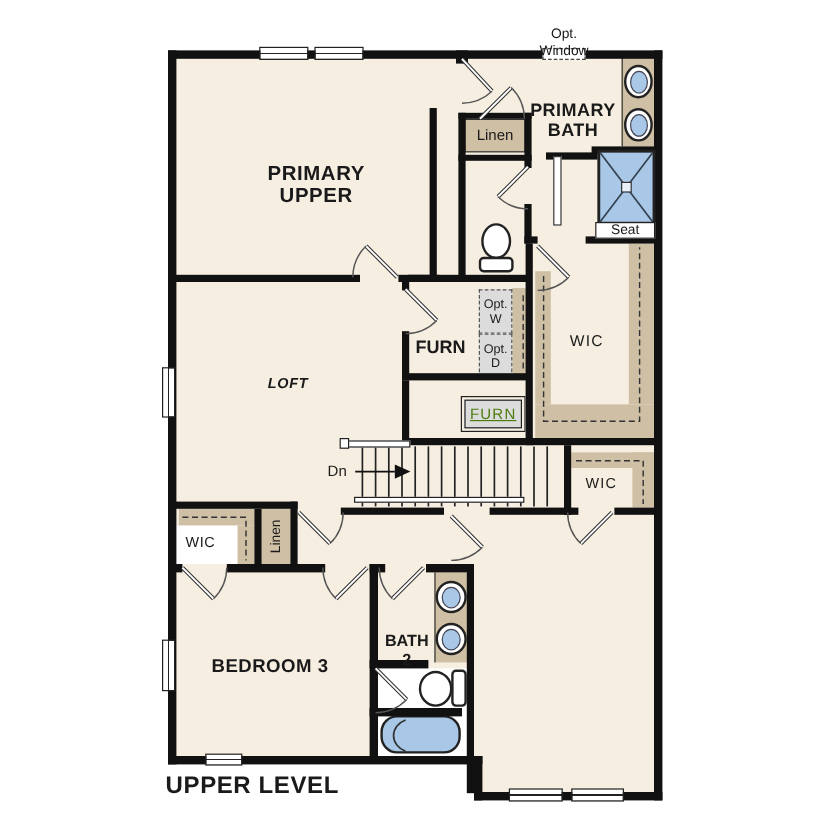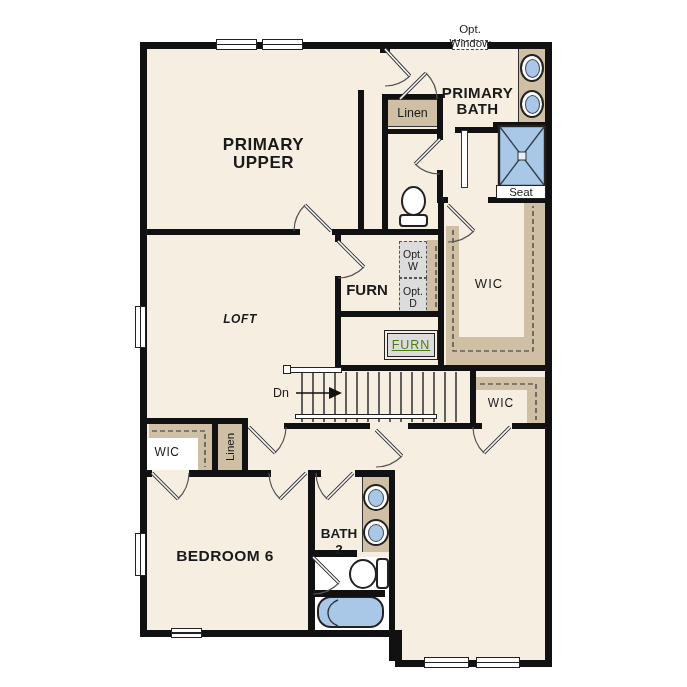--- a/index.html
+++ b/index.html
@@ -241,18 +241,19 @@
   <div class="lbl" style="left:460px;top:276px;width:58px;font-size:13px;letter-spacing:1px;">WIC</div>
   <div class="lbl" style="left:475px;top:396px;width:52px;font-size:12px;letter-spacing:1px;">WIC</div>
   <div class="lbl" style="left:143px;top:445px;width:48px;font-size:12px;letter-spacing:0.5px;">WIC</div>
   <div class="lbl vert" style="left:216px;top:424px;width:28px;height:46px;font-size:11.5px;">
     <span>Linen</span>
   </div>
   <div class="lbl" style="left:268px;top:386px;width:26px;font-size:12.5px;">Dn</div>
   <div class="lbl b" style="left:317px;top:510px;width:44px;font-size:13.5px;line-height:16px;">
     <span>BATH</span><br><span>2</span>
   </div>
-  <div class="lbl b" style="left:150px;top:547px;width:150px;font-size:15.5px;letter-spacing:0.4px;">BEDROOM 6</div>
+  <div class="lbl b" style="left:150px;top:547px;width:150px;font-size:15.5px;letter-spacing:0.4px;">BEDROOM 3</div>
   <div class="lbl" style="left:440px;top:8px;width:60px;font-size:11.5px;line-height:14px;">
     <span>Opt.</span><br><span>Window</span>
   </div>
+  <div class="lbl b" style="left:138px;top:644px;width:220px;font-size:20px;text-align:left;letter-spacing:0.5px;">UPPER LEVEL</div>
 
 </div>
 
 </body></html>

